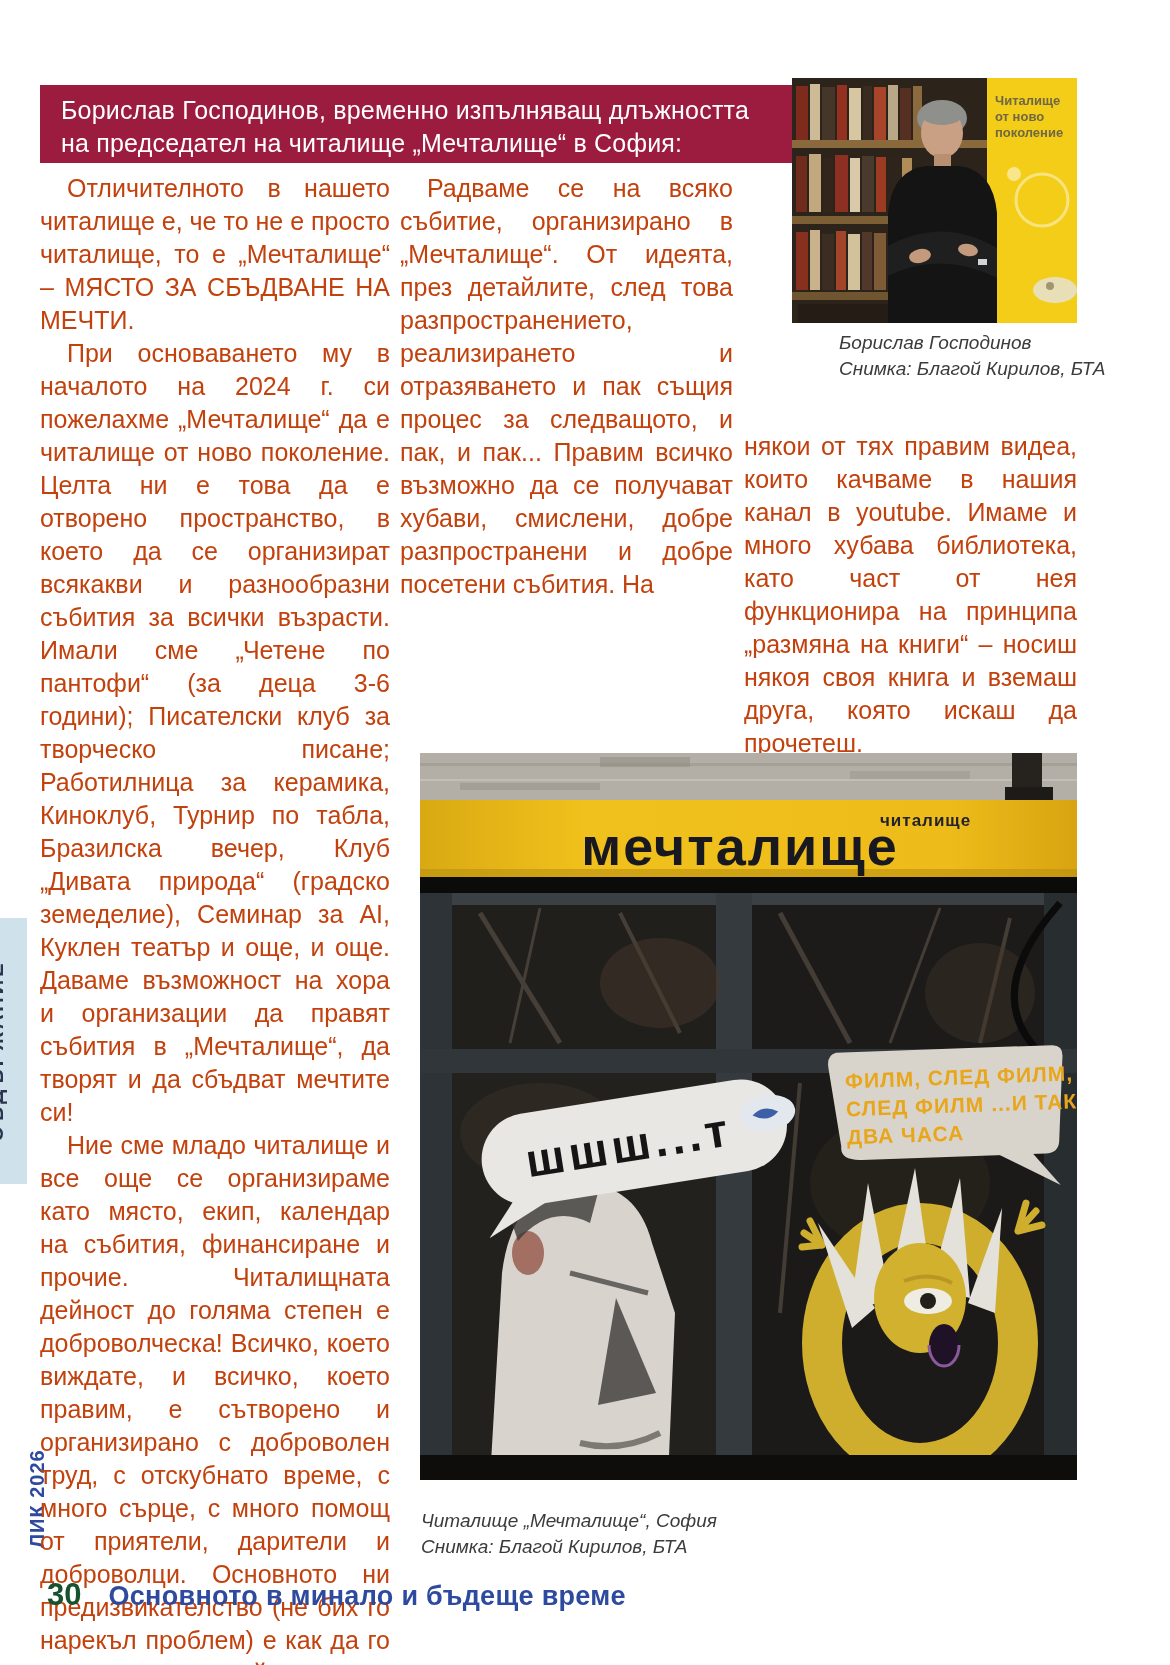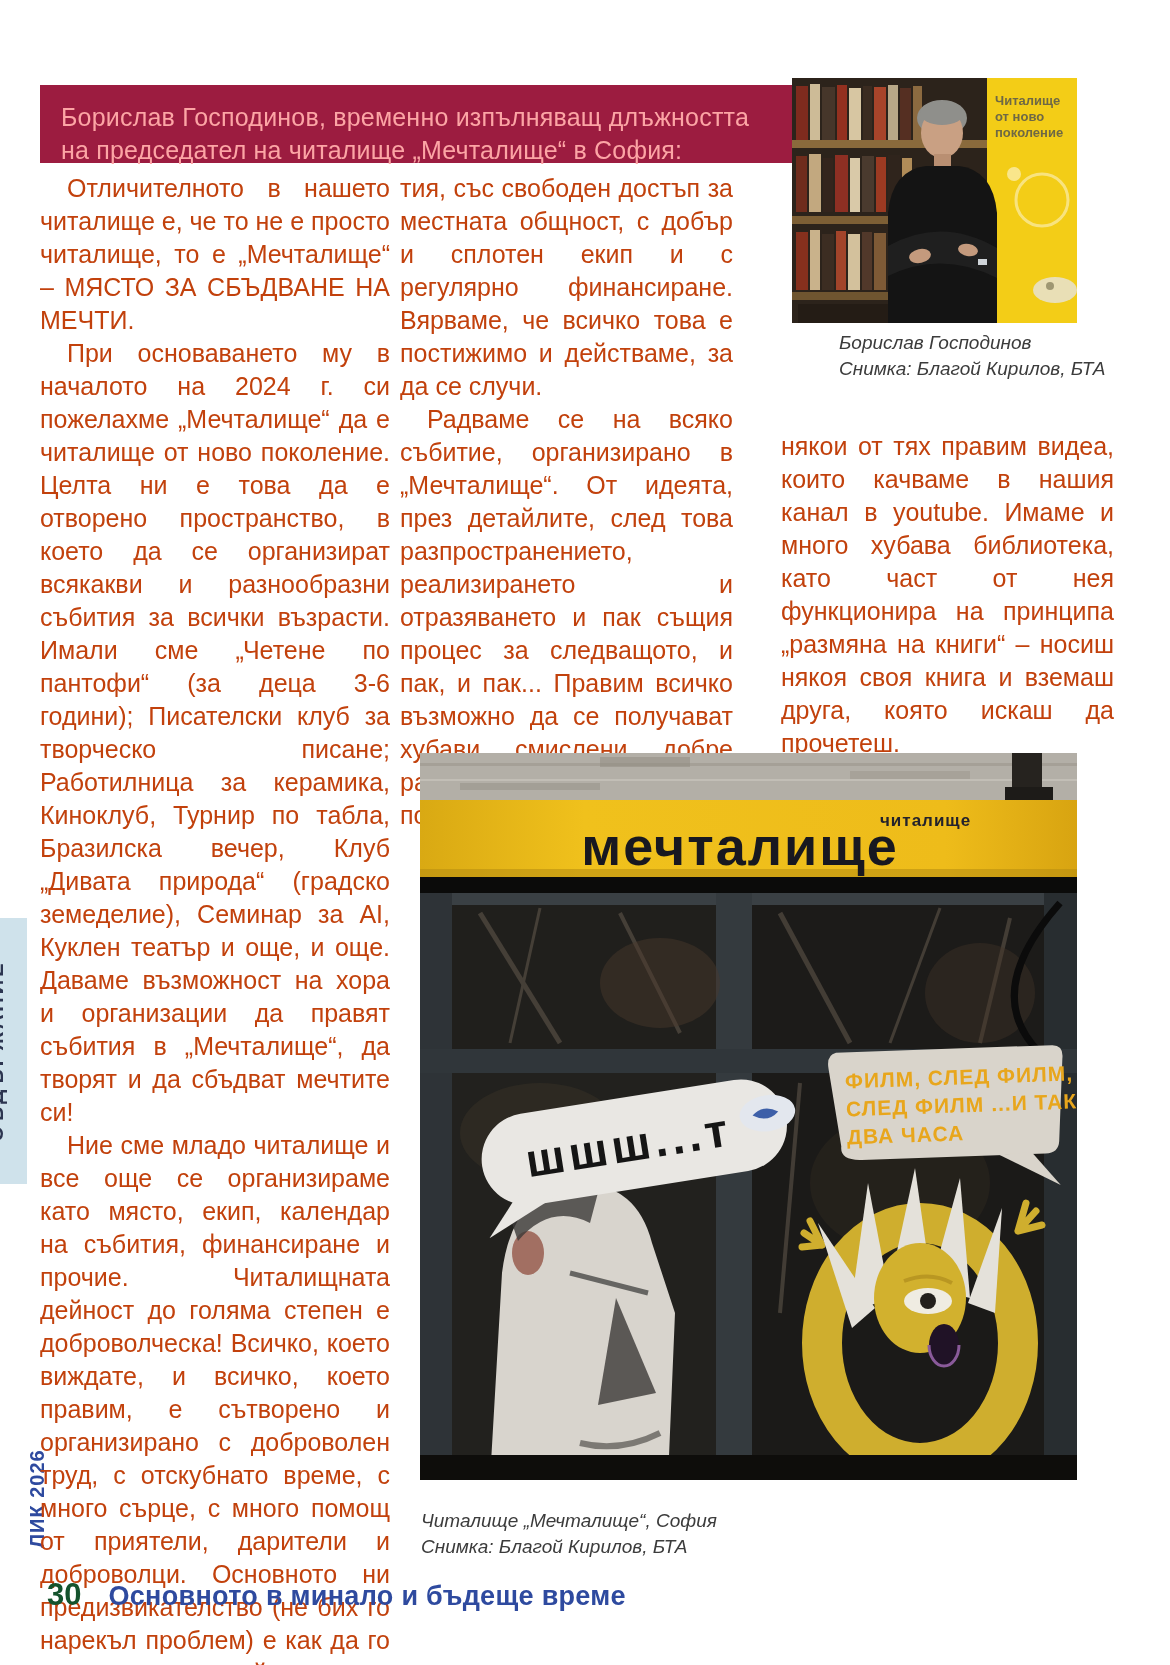--- a/index.html
+++ b/index.html
@@ -12,30 +12,30 @@
     background:#cfe2eb; overflow:hidden;}
   .side-band .vlabel{position:absolute; left:-14px; top:50%;
     transform:translateY(-50%) rotate(180deg);
     writing-mode:vertical-rl; line-height:1; white-space:nowrap;
     font-weight:bold; font-size:20px; letter-spacing:3px; color:#2c3550;}
   .lik{position:absolute; left:27px; top:1428px; height:120px;
     writing-mode:vertical-rl; transform:rotate(180deg); line-height:1;
     font-weight:bold; font-size:20px; letter-spacing:1px; color:#2e4a9f; white-space:nowrap;}
   
   .banner{position:absolute; left:40px; top:85px; width:752px; height:78px; background:#9c1c40;}
-  .banner-text{padding:16px 12px 0 21px; font-size:25px; line-height:33px;
-    color:#fca5a5; letter-spacing:.2px;}
+  .banner-text{padding:9px 12px 0 21px; font-size:25px; line-height:33px;
+    color:#ffffff; letter-spacing:.2px;}
   
   .col{position:absolute; top:172px; text-align:justify; color:#c2410c;
     font-size:25px; line-height:33px;}
   .col p{margin:0; text-indent:27px;}
   .col p.noindent{text-indent:0;}
   #col1{left:40px; width:350px;}
   #col2{left:400px; width:333px;}
-  #col3{left:744px; top:430px; width:333px;margin-left:37px;}
+  #col3{left:744px; top:430px; width:333px;}
   
   .photo-top{position:absolute; left:792px; top:78px; width:285px; height:245px; overflow:hidden;}
   .photo-main{position:absolute; left:420px; top:753px; width:657px; height:727px; overflow:hidden;}
   svg text{font-family:"Liberation Sans", sans-serif;}
   
   .caption{position:absolute; font-style:italic; font-size:19px; line-height:26px; color:#3c3c3c;}
   .cap1{left:795px; top:330px;margin-left:44px;}
   .cap2{left:421px; top:1508px;}
   
   .footer{position:absolute; left:47px; top:1577px; display:flex; align-items:baseline; gap:27px;}
@@ -122,21 +122,20 @@
     <div>Борислав Господинов</div>
     <div>Снимка: Благой Кирилов, БТА</div>
   </div>
 
   <div class="col" id="col1">
     <p>Отличителното в нашето читалище е, че то не е просто читалище, то е „Мечталище“ – МЯСТО ЗА СБЪДВАНЕ НА МЕЧТИ.</p>
     <p>При основаването му в началото на 2024 г. си пожелахме „Мечталище“ да е читалище от ново поколение. Целта ни е това да е отворено пространство, в което да се организират всякакви и разнообразни събития за всички възрасти. Имали сме „Четене по пантофи“ (за деца 3-6 години); Писателски клуб за творческо писане; Работилница за керамика, Киноклуб, Турнир по табла, Бразилска вечер, Клуб „Дивата природа“ (градско земеделие), Семинар за AI, Куклен театър и още, и още. Даваме възможност на хора и организации да правят събития в „Мечталище“, да творят и да сбъдват мечтите си!</p>
     <p>Ние сме младо читалище и все още се организираме като място, екип, календар на събития, финансиране и прочие. Читалищната дейност до голяма степен е доброволческа! Всичко, което виждате, и всичко, което правим, е сътворено и организирано с доброволен труд, с отскубнато време, с много сърце, с много помощ от приятели, дарители и доброволци. Основното ни предизвикателство (не бих го нарекъл проблем) е как да го направим устойчиво: с интересни регулярни съби-</p>
   </div>
   <div class="col" id="col2">
-    <p class="noindent">тия, със свободен достъп за местната общност, с добър и сплотен екип и с регулярно финансиране. Вярваме, че всичко това е постижимо и действаме, за да се случи.</p>
     <p>Радваме се на всяко събитие, организирано в „Мечталище“. От идеята, през детайлите, след това разпространението, реализирането и отразяването и пак същия процес за следващото, и пак, и пак... Правим всичко възможно да се получават хубави, смислени, добре разпространени и добре посетени събития. На</p>
   </div>
   <div class="col" id="col3">
     <p class="noindent">някои от тях правим видеа, които качваме в нашия канал в youtube. Имаме и много хубава библиотека, като част от нея функционира на принципа „размяна на книги“ – носиш някоя своя книга и вземаш друга, която искаш да прочетеш.</p>
   </div>
 
   <div class="photo-main">
     <svg viewBox="0 0 657 727" width="657" height="727">
       <defs>
         <linearGradient id="sg" x1="0" y1="0" x2="1" y2="0">

